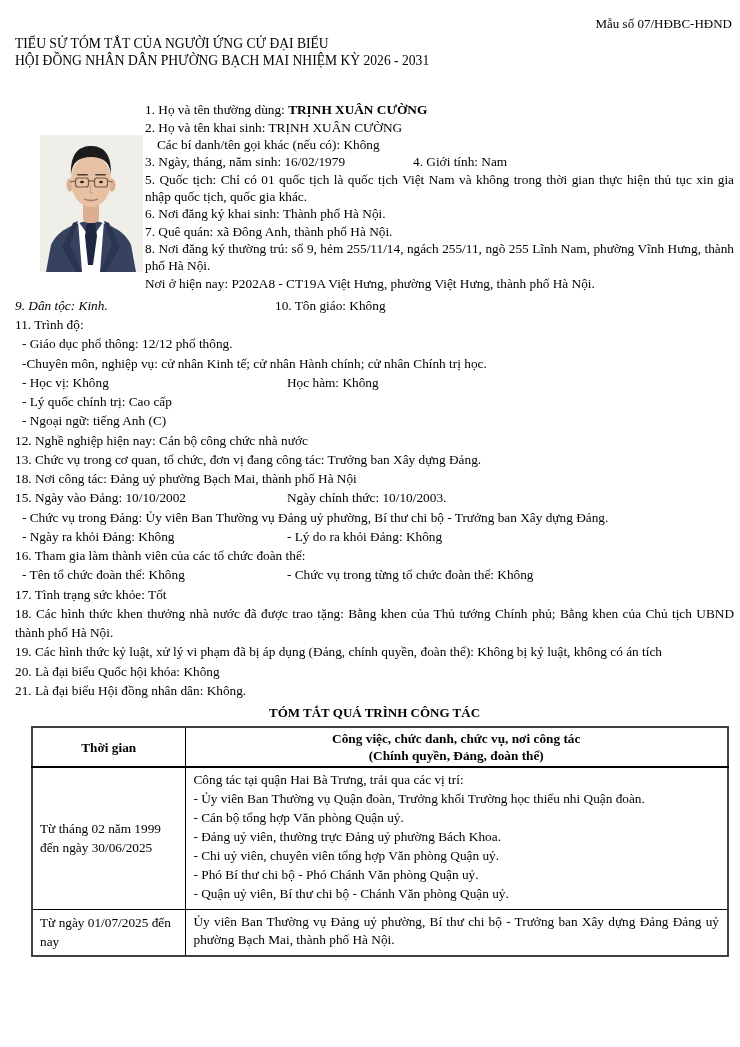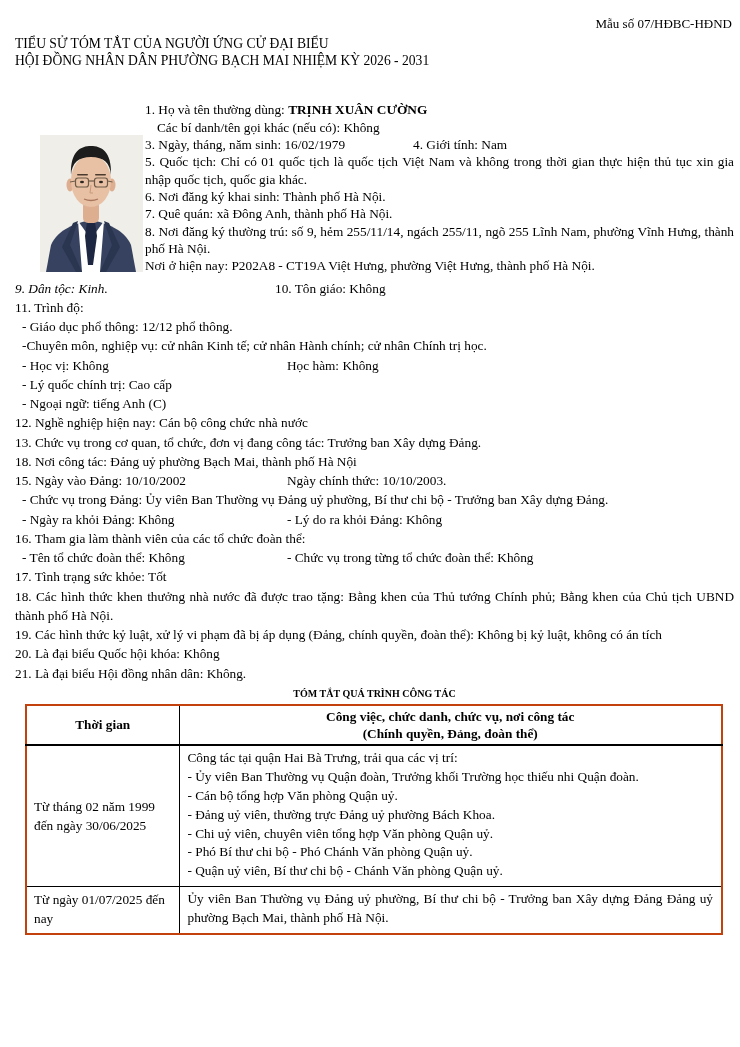--- a/index.html
+++ b/index.html
@@ -17,22 +17,22 @@
   .line{margin:0;}
   .sub12{padding-left:12px;}
   .justify{text-align:justify;}
   .b{font-weight:700;}
   .w268{display:inline-block;width:268px;}
   .w260{display:inline-block;width:260px;font-style:italic;}
   .w265{display:inline-block;width:265px;}
   .w272{display:inline-block;width:272px;}
   .list{line-height:19.25px;margin-top:4px;}
   .list .sub{padding-left:7px;}
-  .work-title{text-align:center;font-weight:700;font-size:10px;margin:5px 0 5px 0;}
-  .work-table{border-collapse:collapse;margin-left:10px;width:698px;table-layout:fixed;border:2px solid #c2410c;}
+  .work-title{text-align:center;font-weight:700;font-size:13px;margin:5px 0 5px 0;}
+  .work-table{border-collapse:collapse;margin-left:16px;width:698px;table-layout:fixed;border:2px solid #404040;}
   .work-table th,.work-table td{border:1px solid #000;box-sizing:border-box;}
   .work-table th{font-weight:700;text-align:center;line-height:17px;padding:2px 4px;height:36px;vertical-align:middle;border-bottom:2px solid #000;}
   td.time{padding:3px 4px 3px 7px;line-height:19px;vertical-align:top;}
   td.mid{vertical-align:middle;}
   td.job{padding:3px 8px 5px 8px;line-height:18.9px;vertical-align:top;}
 </style>
 </head>
 <body>
 
 <div class="page">
@@ -79,20 +79,21 @@
         <ellipse cx="42" cy="47" rx="2" ry="1.2" fill="#2c2620"></ellipse>
         <ellipse cx="61" cy="47" rx="2" ry="1.2" fill="#2c2620"></ellipse>
 
         <path d="M51,50 L50,58 L53,58" fill="none" stroke="#c79a7c" stroke-width="1"></path>
         <path d="M44,64 Q51,67 58,64" fill="none" stroke="#a8765c" stroke-width="1.3"></path>
       </svg>
     </div>
 
     <div class="info-col">
       <div class="line"><span>1. Họ và tên thường dùng: </span><span class="b">TRỊNH XUÂN CƯỜNG</span></div>
+      <div class="line">2. Họ và tên khai sinh: TRỊNH XUÂN CƯỜNG</div>
       <div class="line sub12">Các bí danh/tên gọi khác (nếu có): Không</div>
       <div class="line"><span class="w268">3. Ngày, tháng, năm sinh: 16/02/1979</span><span>4. Giới tính: Nam</span></div>
       <div class="line justify">5. Quốc tịch: Chỉ có 01 quốc tịch là quốc tịch Việt Nam và không trong thời gian thực hiện thủ tục xin gia nhập quốc tịch, quốc gia khác.</div>
       <div class="line">6. Nơi đăng ký khai sinh: Thành phố Hà Nội.</div>
       <div class="line">7. Quê quán: xã Đông Anh, thành phố Hà Nội.</div>
       <div class="line justify">8. Nơi đăng ký thường trú: số 9, hẻm 255/11/14, ngách 255/11, ngõ 255 Lĩnh Nam, phường Vĩnh Hưng, thành phố Hà Nội.</div>
       <div class="line">Nơi ở hiện nay: P202A8 - CT19A Việt Hưng, phường Việt Hưng, thành phố Hà Nội.</div>
     </div>
   </div>
 

